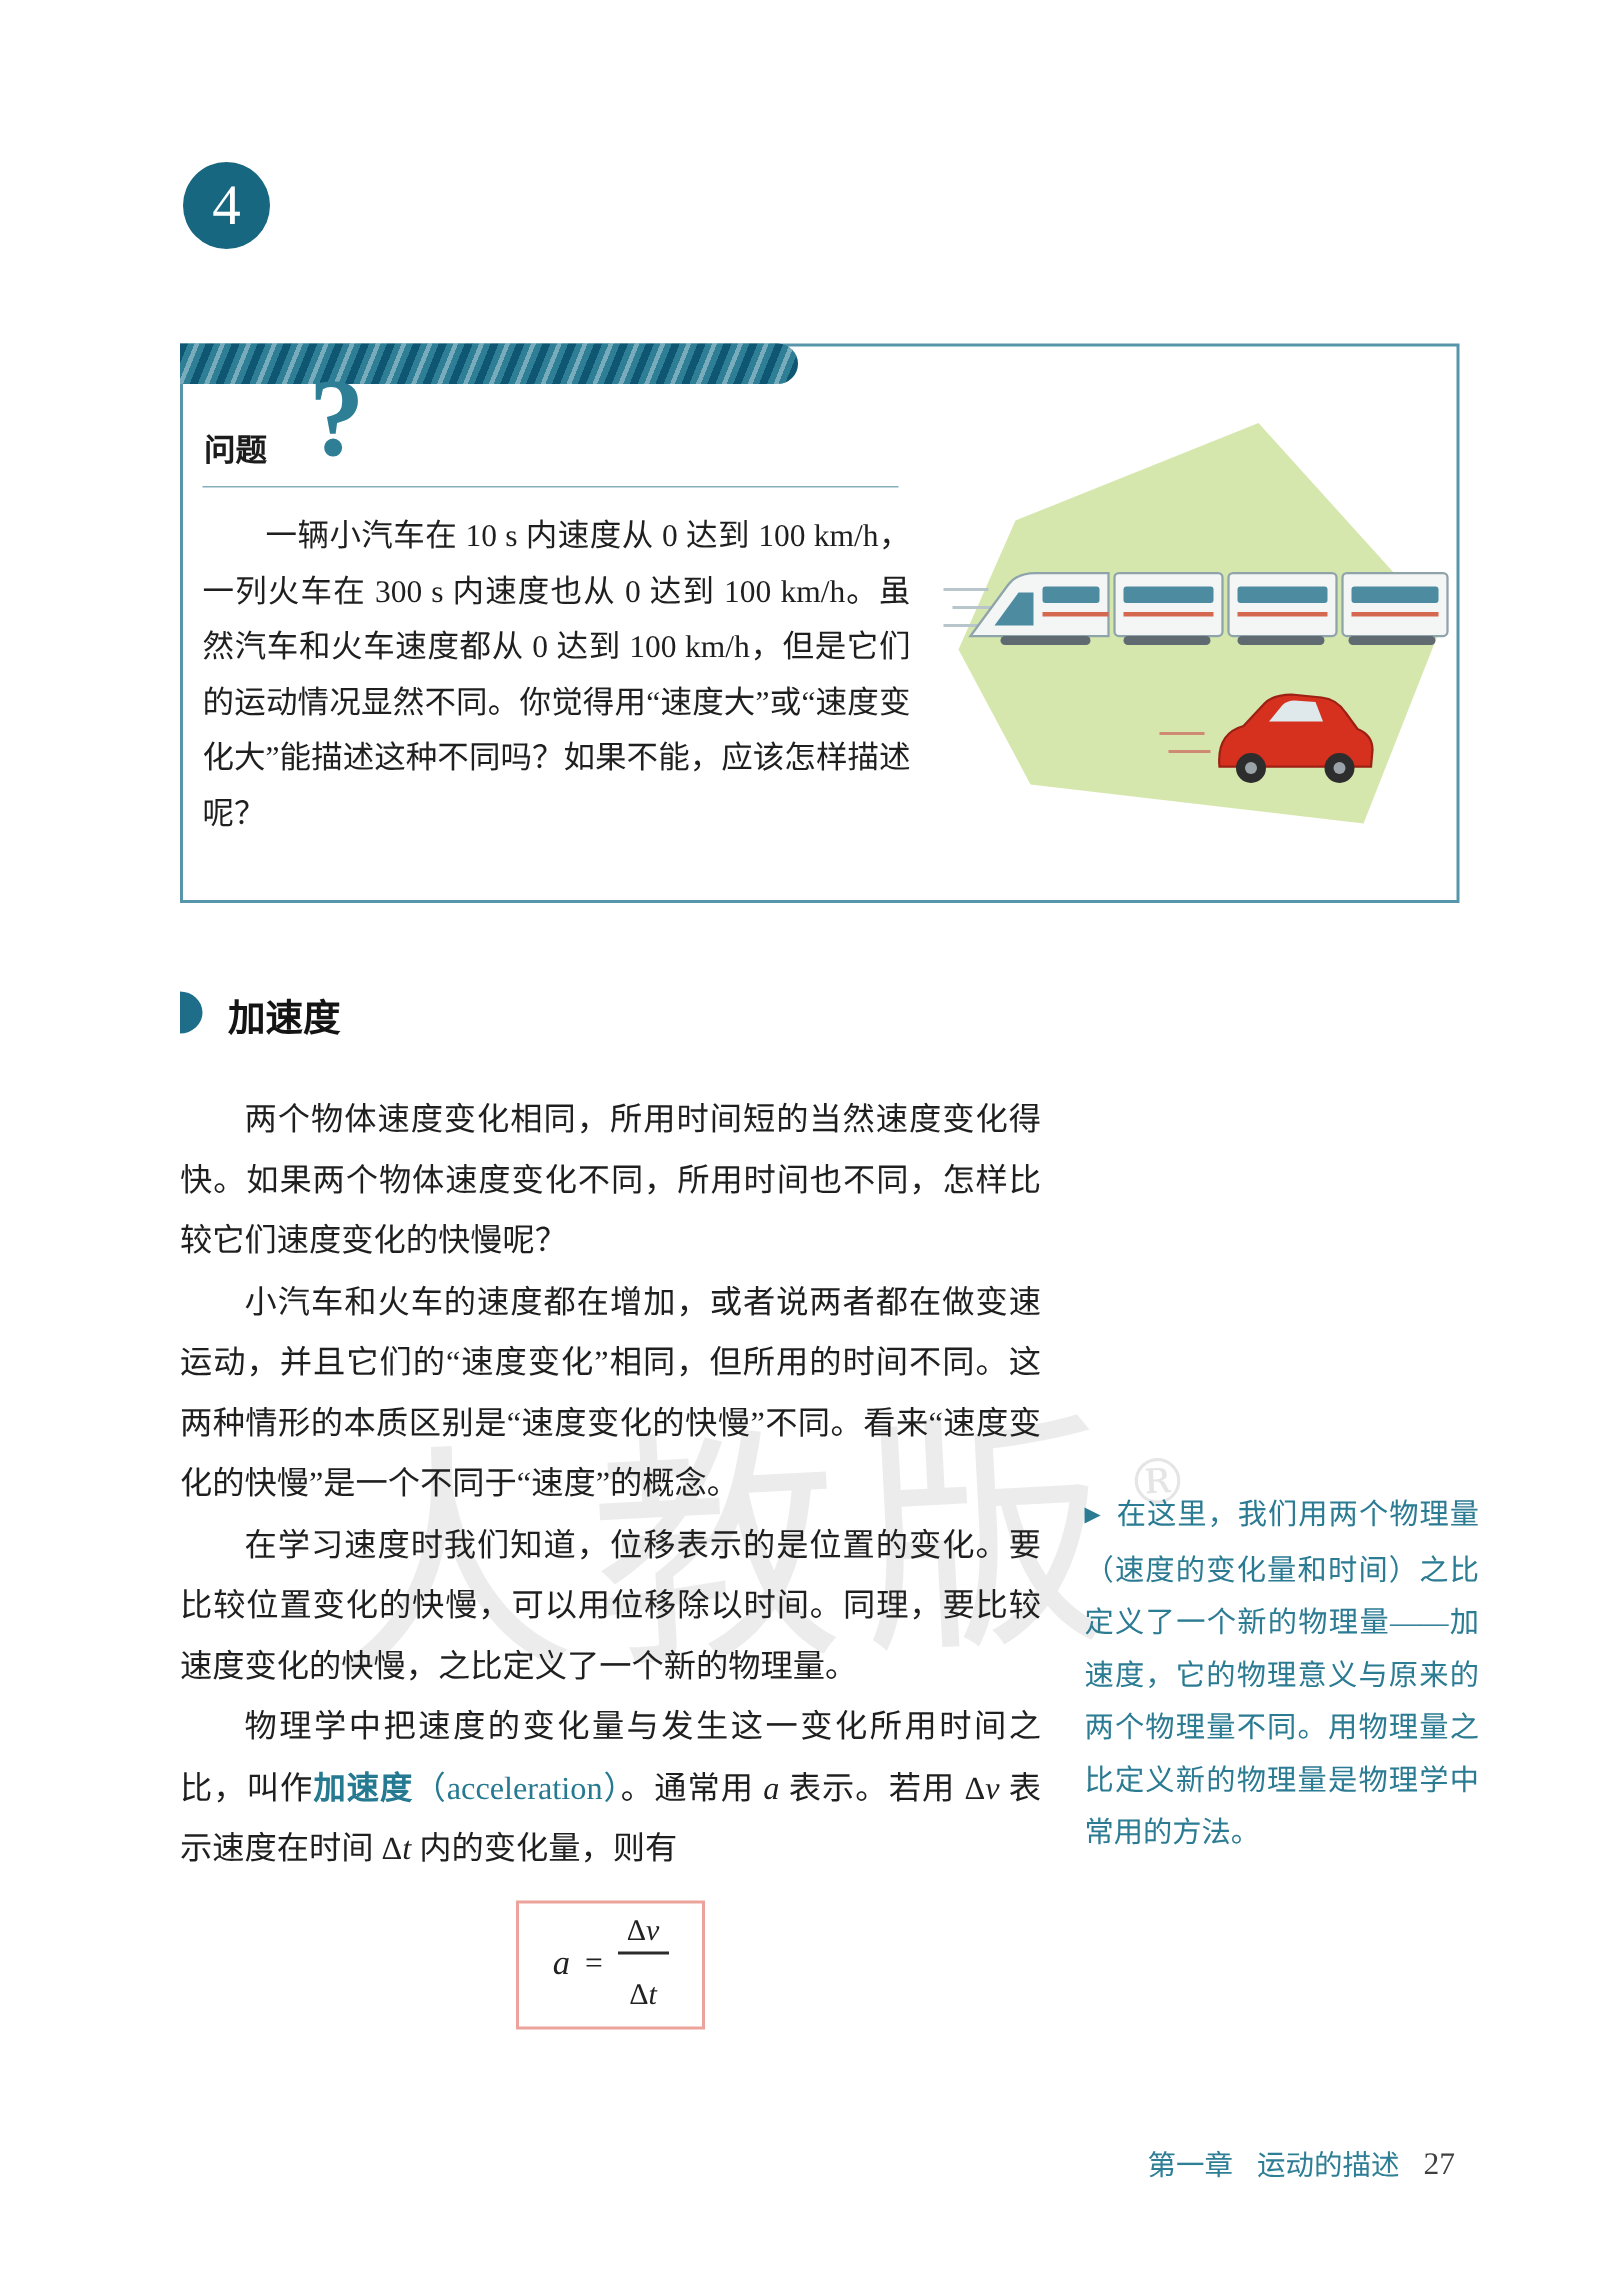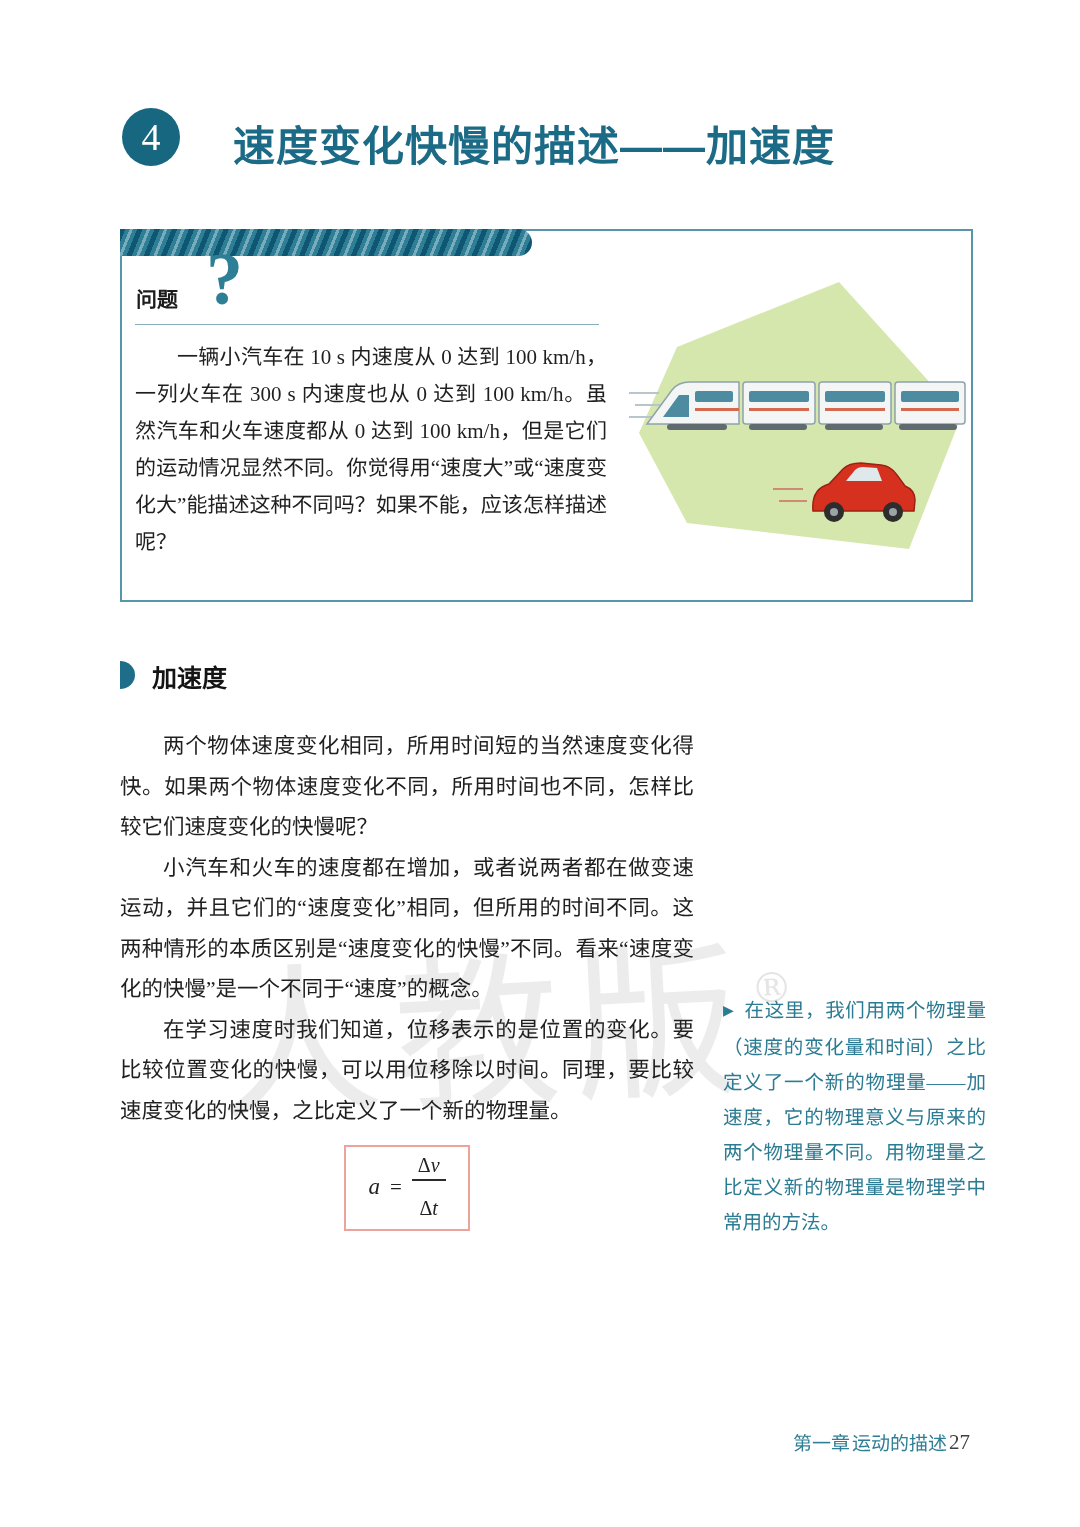--- a/index.html
+++ b/index.html
@@ -90,38 +90,37 @@
   
   .side-note {
     position:absolute; left:723px; top:993px; width:263px;
     font-size:19.5px; line-height:35px; text-align:justify; color:#2b7b93;
   }
   .side-note .marker { font-size:14px; margin-right:10px; position:relative; top:-2px; }
 
   
   .footer {
     position:absolute; right:110px; top:1428px;
-    display:flex; align-items:flex-end; gap:2px;
+    display:flex; align-items:center; gap:16px;
   }
   .footer .chapter { font-family:"Liberation Sans",sans-serif; font-size:19px; color:#2e7e96; }
   .footer .page-num { font-size:21px; color:#3f3f3f; }
 </style>
 </head>
 <body>
 
 <div class="page">
 
   <div class="watermark">
     <span>人教版</span><span class="reg">®</span>
   </div>
 
   <div class="badge">
     <span>4</span>
   </div>
-  <h1 class="title">速度变化快慢的描述——加速度</h1>
 
   <div class="problem-box">
     <div class="chevron-band"></div>
     <div class="qmark">?</div>
     <div class="problem-label">问题</div>
     <div class="problem-rule"></div>
     <p class="problem-text">一辆小汽车在 10 s 内速度从 0 达到 100 km/h，一列火车在 300 s 内速度也从 0 达到 100 km/h。虽然汽车和火车速度都从 0 达到 100 km/h，但是它们的运动情况显然不同。你觉得用“速度大”或“速度变化大”能描述这种不同吗？如果不能，应该怎样描述呢？</p>
 
     <svg class="illustration" viewBox="0 0 345 305" xmlns="http://www.w3.org/2000/svg">
       <polygon points="50,80 212,15 334,150 282,282 60,256 12,166" fill="#d5e7ad"></polygon>
@@ -170,20 +169,21 @@
     </svg>
   </div>
 
   <div class="section-bullet"></div>
   <h2 class="section-heading">加速度</h2>
 
   <div class="main-col">
     <p>两个物体速度变化相同，所用时间短的当然速度变化得快。如果两个物体速度变化不同，所用时间也不同，怎样比较它们速度变化的快慢呢？</p>
     <p>小汽车和火车的速度都在增加，或者说两者都在做变速运动，并且它们的“速度变化”相同，但所用的时间不同。这两种情形的本质区别是“速度变化的快慢”不同。看来“速度变化的快慢”是一个不同于“速度”的概念。</p>
     <p>在学习速度时我们知道，位移表示的是位置的变化。要比较位置变化的快慢，可以用位移除以时间。同理，要比较速度变化的快慢，之比定义了一个新的物理量。</p>
+    <p><span>物理学中把速度的变化量与发生这一变化所用时间之比，叫作</span><span class="term">加速度</span><span class="term-en">（acceleration）</span><span>。通常用 </span><span class="var">a</span><span> 表示。若用 Δ</span><span class="var">v</span><span> 表示速度在时间 Δ</span><span class="var">t</span><span> 内的变化量，则有</span></p>
 
     <div class="formula-box">
       <span class="f-lhs var">a</span>
       <span class="f-eq">=</span>
       <span class="frac">
         <span class="num"><span>Δ</span><span class="var">v</span></span>
         <span class="den"><span>Δ</span><span class="var">t</span></span>
       </span>
     </div>
 

